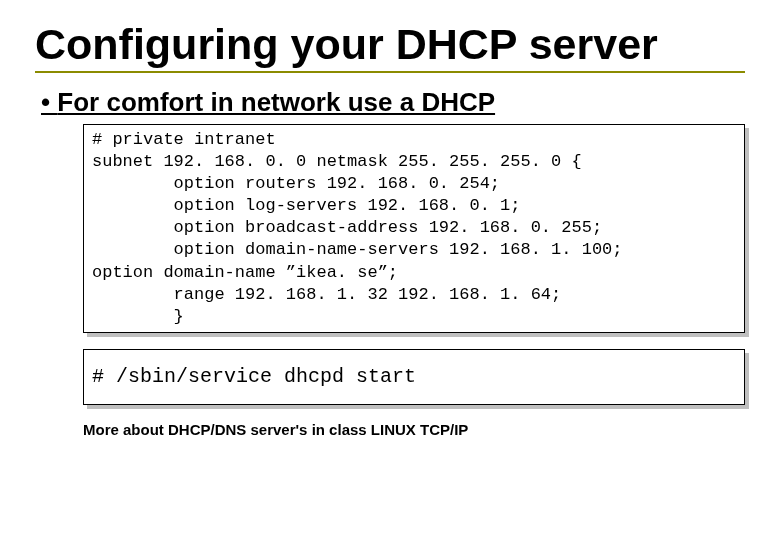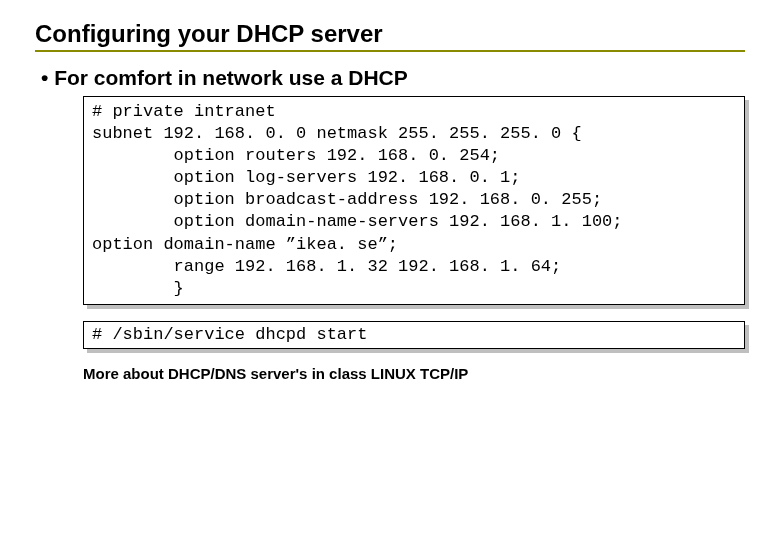--- a/index.html
+++ b/index.html
@@ -9,34 +9,35 @@
     width: 780px;
     height: 540px;
     background: #fff;
     font-family: Arial, Helvetica, sans-serif;
     color: #000;
   }
   .slide {
     padding: 20px 35px 20px 35px;
   }
   .title {
-    font-size: 24px;
+    font-size: 43px;
     font-weight: bold;
     margin: 0 0 2px 0;
   }
   .title-rule {
     border: none;
     border-top: 2px solid #8b8b00;
     margin: 0 0 14px 0;
     width: 100%;
   }
   .bullet-l1 {
-    font-size: 21px;
+    font-size: 26px;
     font-weight: bold;
     margin: 6px 0 6px 6px;
+    text-decoration: underline;
   }
   .bullet-l1::before {
     content: "• ";
   }
   .bullet-l2 {
     font-size: 16px;
     font-weight: bold;
     margin: 4px 0 8px 36px;
   }
   .bullet-l2::before {
@@ -60,22 +61,22 @@
     z-index: 1;
     border: 1px solid #000;
     background: #fff;
     font-family: "Courier New", Courier, monospace;
     font-size: 17px;
     padding: 4px 20px 4px 8px;
     white-space: pre;
     line-height: 1.3;
   }
   .codeblock.small {
-    font-size: 17px;
-    padding: 2px 8px;
+    font-size: 20px;
+    padding: 14px 8px;
   }
   .footnote {
     font-size: 15px;
     font-weight: bold;
     margin: 14px 0 0 48px;
   }
 </style>
 </head>
 <body>
 

